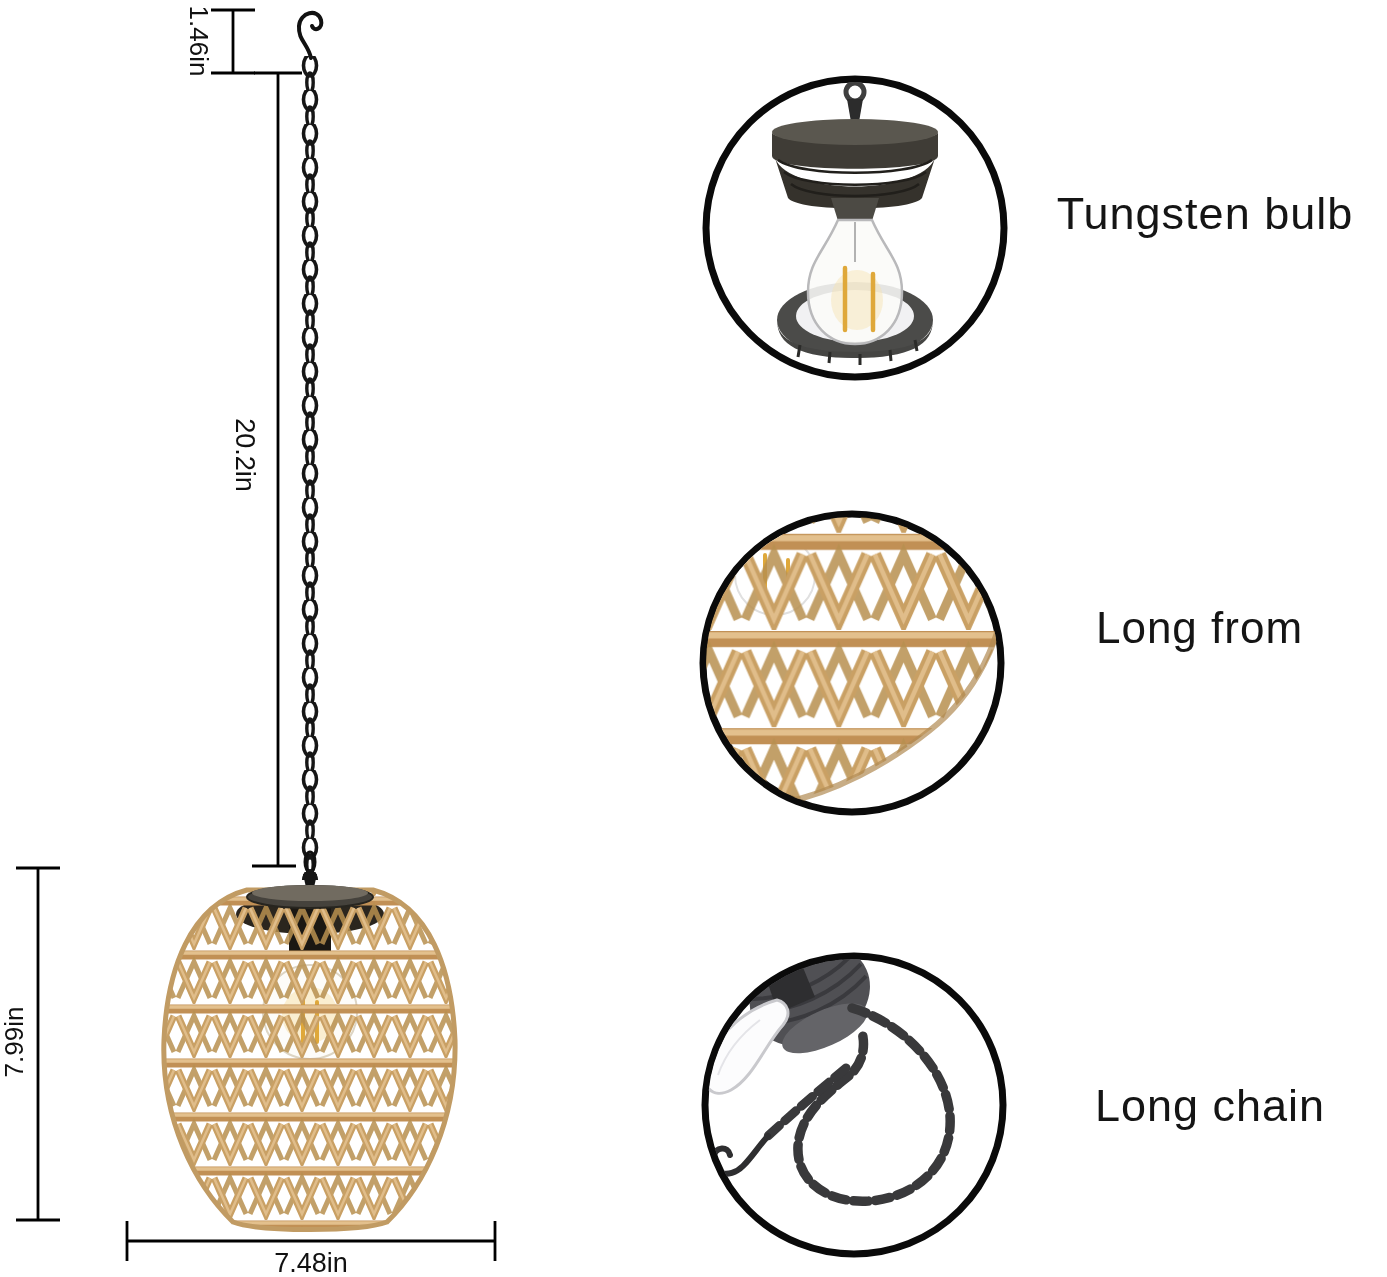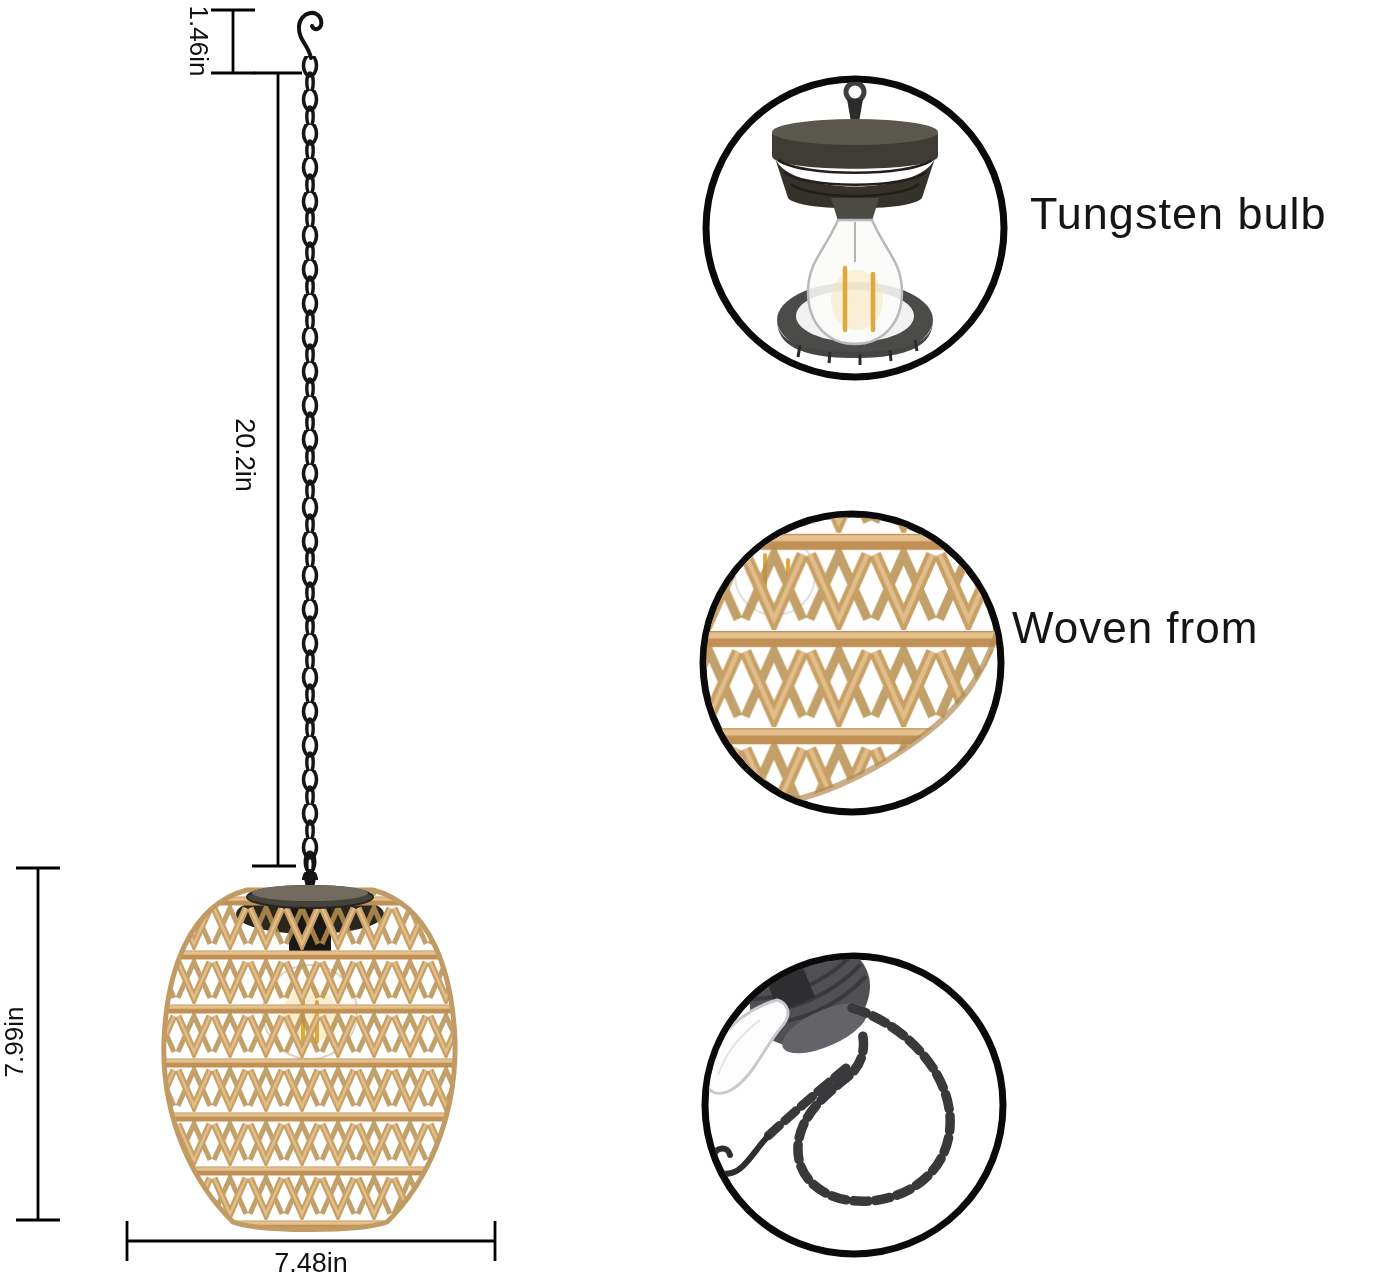--- a/index.html
+++ b/index.html
@@ -2,21 +2,21 @@
 <html><head>
 <meta charset="utf-8">
 <style>
   html,body{margin:0;padding:0;background:#ffffff;}
   #stage{
     position:relative;width:1387px;height:1277px;background:#ffffff;overflow:hidden;
     font-family:"Liberation Sans", sans-serif;
   }
   #artwork{position:absolute;left:0;top:0;width:1387px;height:1277px;}
   .callout-label{
-    position:absolute;color:#151515;text-align:left;
+    position:absolute;color:#151515;text-align:center;
     font-size:45px;line-height:52px;letter-spacing:1px;white-space:nowrap;
   }
   .dim-text{font-family:"Liberation Sans",sans-serif;fill:#111;}
 </style>
 </head>
 <body>
 
 <div id="stage">
 
 <svg id="artwork" viewBox="0 0 1387 1277" xmlns="http://www.w3.org/2000/svg">
@@ -177,17 +177,18 @@
         <path d="M 846,1068 C 822,1088 794,1112 768,1136" stroke-width="9" stroke-dasharray="15 7"></path>
       </g>
       <path d="M 768,1136 C 758,1147 752,1157 743,1166 C 729,1180 709,1174 713,1157 C 716,1146 728,1146 730,1155" stroke="#2e2e30" stroke-width="6" fill="none" stroke-linecap="round"></path>
     </g>
   </g>
 </svg>
 
 <div class="callout-label" style="left:1030px;top:188px;width:350px;">Tungsten bulb</div>
 
 <div class="callout-label" style="left:1012px;top:602px;width:375px;font-size:44px;">
-  <div>Woven from</div>
+  <div>Long from</div>
 </div>
 
+<div class="callout-label" style="left:1040px;top:1080px;width:340px;">Long chain</div>
 
 </div>
 
 </body></html>

